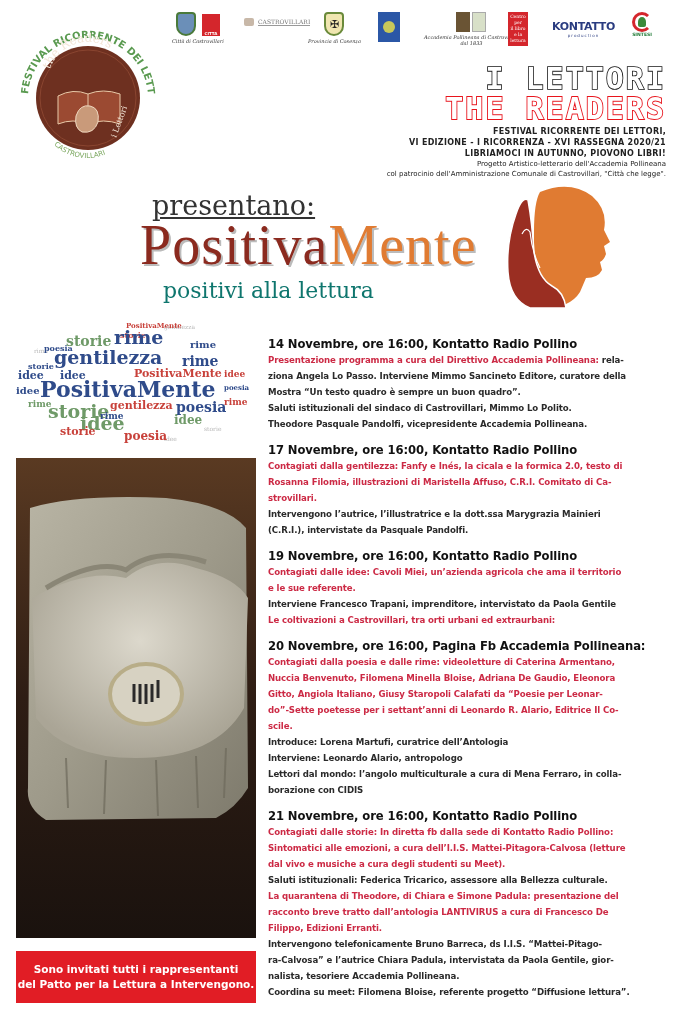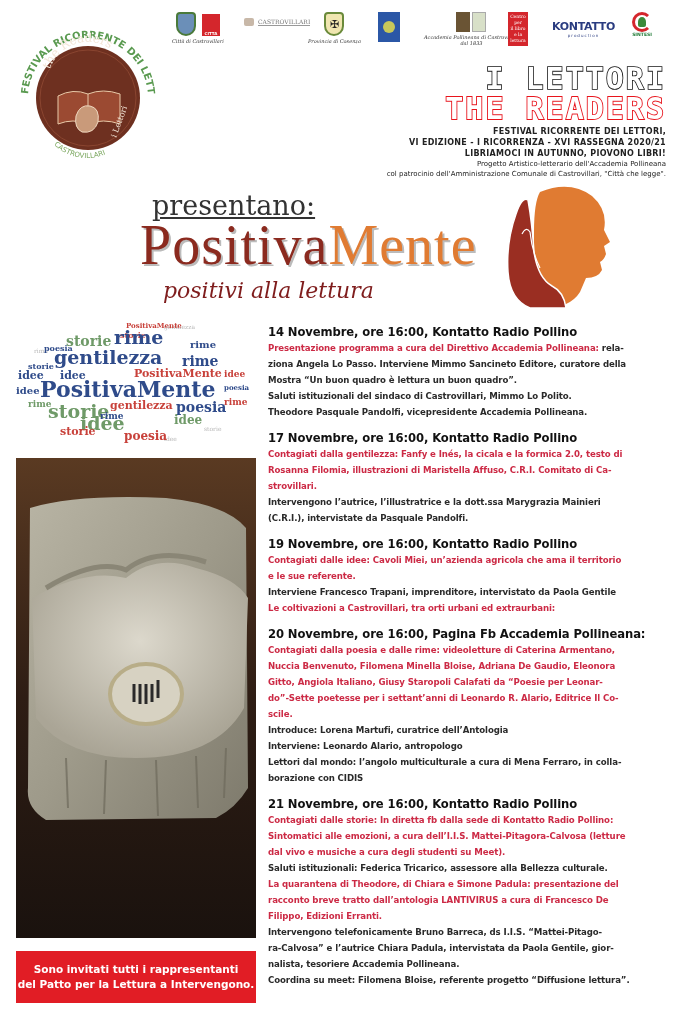--- a/index.html
+++ b/index.html
@@ -26,41 +26,41 @@
     -webkit-text-stroke: 1.8px #e8141c; paint-order: stroke fill; line-height: 30px; }
   .subline { font-family: "DejaVu Sans", sans-serif; font-size: 8px; font-weight: bold; color: #222; letter-spacing: 0.3px; line-height: 11px; text-transform: uppercase; }
   .subline.small { font-size: 7px; font-weight: normal; text-transform: none; letter-spacing: 0; line-height: 10px; }
 
   
   .presentano { position: absolute; left: 152px; top: 190px; font-family: "DejaVu Serif", serif; font-size: 27px; color: #333; text-decoration: underline; }
   .positivamente { position: absolute; left: 140px; top: 215px; font-family: "Liberation Serif", serif; font-size: 56px; letter-spacing: 1px; line-height: 60px;
     text-shadow: 2px 2px 0 #bbb; }
   .pm-a { color: #8b2a1f; }
   .pm-b { color: #e07b32; margin-top: 32px; }
-  .positivi { position: absolute; left: 163px; top: 278px; font-family: "DejaVu Serif", serif; font-size: 22px; color: #7f1d1d; font-style: italic; }
+  .positivi { position: absolute; left: 163px; top: 278px; font-family: "DejaVu Serif", serif; font-size: 22px; color: #0f766e; }
 
   .head-logo { position: absolute; left: 500px; top: 182px; width: 120px; height: 128px; }
 
   
   .word-cloud { position: absolute; left: 14px; top: 322px; width: 244px; height: 126px; }
   .wc { position: absolute; font-family: "DejaVu Serif", serif; font-weight: bold; white-space: nowrap; line-height: 1; }
   .wc.blue { color: #2f4b8a; }
   .wc.green { color: #6f9a68; }
   .wc.red { color: #c8413a; }
   .wc.grey { color: #b8b8b8; font-weight: normal; }
 
   
   .sculpture-photo { position: absolute; left: 16px; top: 458px; width: 240px; height: 480px; background: #2a1b14; overflow: hidden; }
 
   
   .invite-banner { position: absolute; left: 16px; top: 951px; width: 240px; height: 52px; background: #e11d25; color: #fff;
     display: flex; flex-direction: column; align-items: center; justify-content: center; font-weight: bold; font-size: 10.5px; line-height: 15px; text-align: center; }
 
   
-  .program { position: absolute; left: 268px; top: 324px; width: 406px; }
+  .program { position: absolute; left: 268px; top: 336px; width: 406px; }
   .event { margin-bottom: 10px; }
   .event-head { font-family: "DejaVu Sans", sans-serif; font-weight: bold; font-size: 11.6px; color: #111; line-height: 16px; letter-spacing: -0.1px; }
   .event-line { font-family: "DejaVu Sans", sans-serif; font-size: 8.6px; line-height: 16px; font-weight: bold; text-align: justify; letter-spacing: -0.1px; }
   .event-line.red { color: #cc2a45; }
   .event-line.dark { color: #2a2a2a; }
 </style>
 </head>
 <body>
 
 <div class="festival-logo">
@@ -248,21 +248,21 @@
 </div>
 
 <div class="program">
 
   <div class="event">
     <div class="event-head">14 Novembre, ore 16:00, Kontatto Radio Pollino</div>
     <div class="event-line">
       <span class="red" style="color:#cc2a45;">Presentazione programma a cura del Direttivo Accademia Pollineana:</span><span style="color:#2a2a2a;"> rela-</span>
     </div>
     <div class="event-line dark">ziona Angela Lo Passo. Interviene Mimmo Sancineto Editore, curatore della</div>
-    <div class="event-line dark">Mostra “Un buon quadro è lettura un buon quadro”.</div>
+    <div class="event-line dark">Mostra “Un testo quadro è sempre un buon quadro”.</div>
     <div class="event-line dark">Saluti istituzionali del sindaco di Castrovillari, Mimmo Lo Polito.</div>
     <div class="event-line dark">Theodore Pasquale Pandolfi, vicepresidente Accademia Pollineana.</div>
   </div>
 
   <div class="event">
     <div class="event-head">17 Novembre, ore 16:00, Kontatto Radio Pollino</div>
     <div class="event-line red">Contagiati dalla gentilezza: Fanfy e Inés, la cicala e la formica 2.0, testo di</div>
     <div class="event-line red">Rosanna Filomia, illustrazioni di Maristella Affuso, C.R.I. Comitato di Ca-</div>
     <div class="event-line red">strovillari.</div>
     <div class="event-line dark">Intervengono l’autrice, l’illustratrice e la dott.ssa Marygrazia Mainieri</div>

